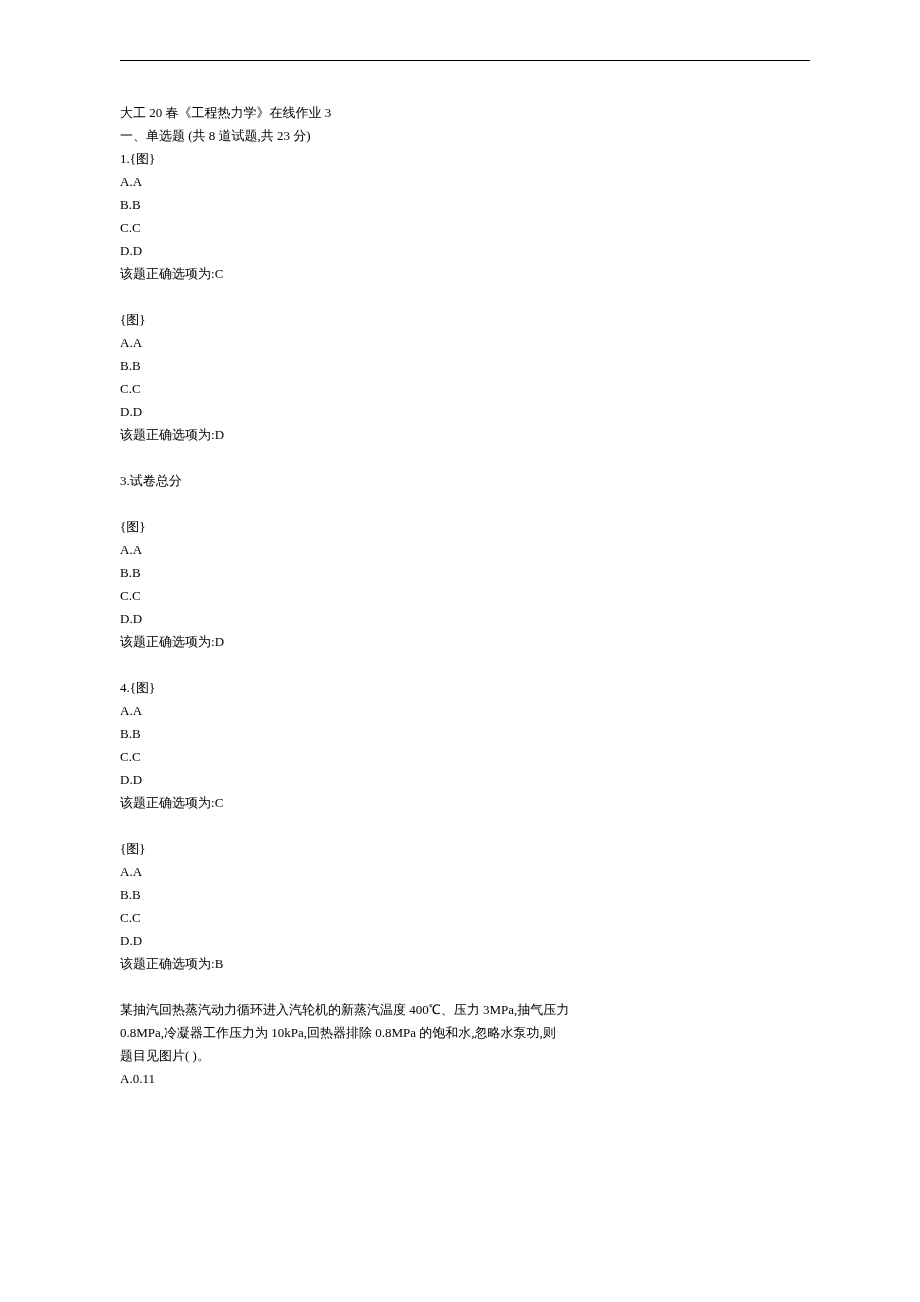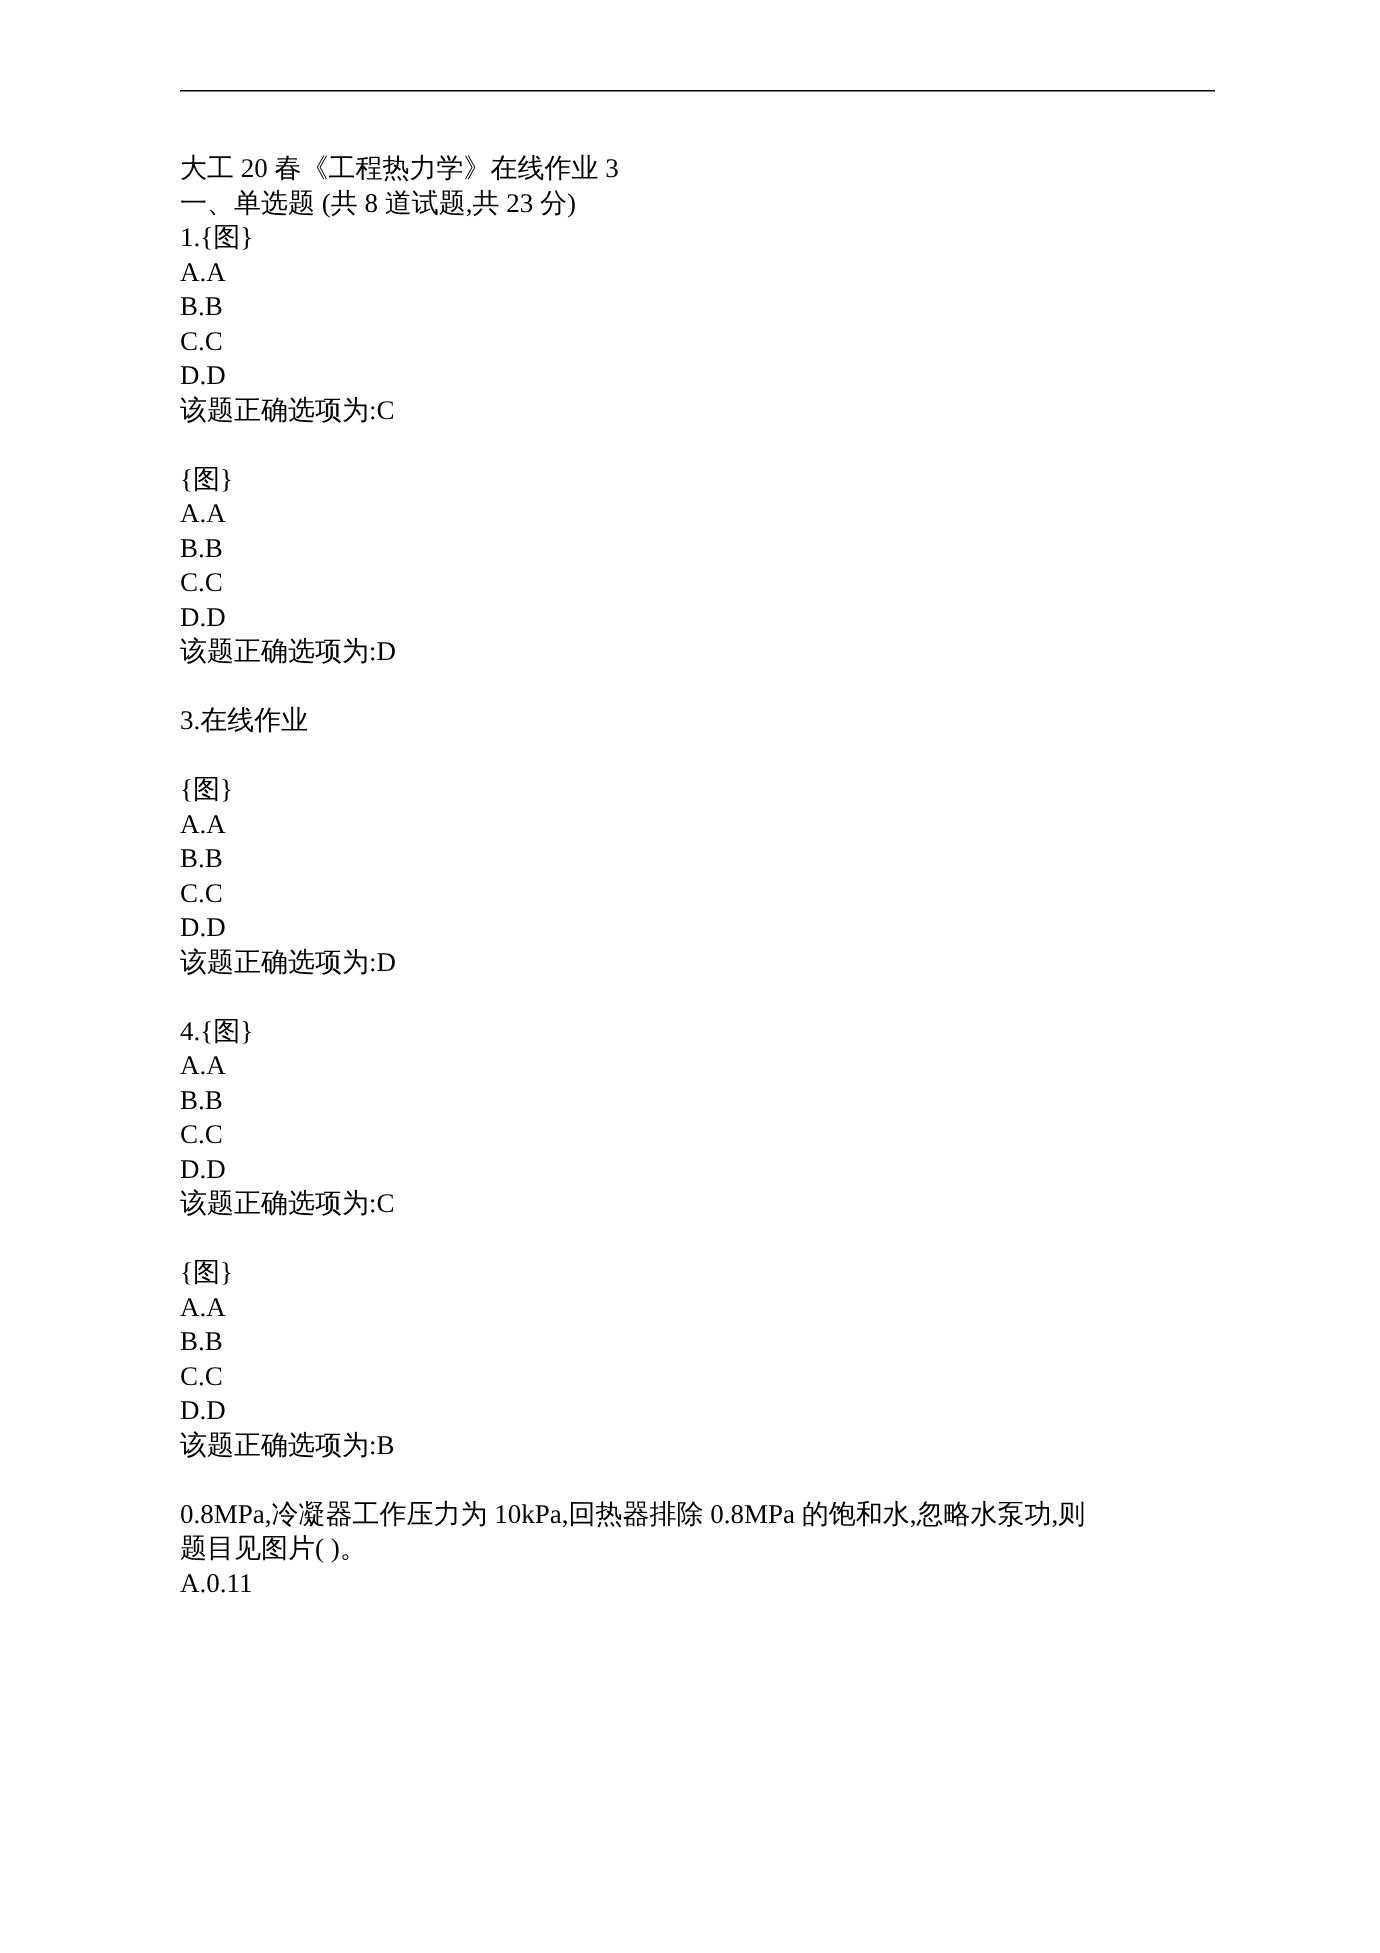--- a/index.html
+++ b/index.html
@@ -17,21 +17,21 @@
     .page {
       padding: 60px 110px 60px 120px;
     }
     .divider {
       border-top: 1px solid #000;
       margin-bottom: 40px;
       margin-left: 0;
       margin-right: 0;
     }
     .line {
-      font-size: 18px;
+      font-size: 13px;
       line-height: 23px;
       color: #000;
       white-space: pre-wrap;
     }
     .blank {
       height: 23px;
     }
   </style>
 </head>
 <body>
@@ -51,21 +51,21 @@
   <div class="blank"></div>
 
   <div class="line"><span>{图}</span></div>
   <div class="line">A.A</div>
   <div class="line">B.B</div>
   <div class="line">C.C</div>
   <div class="line">D.D</div>
   <div class="line"><span>该题正确选项为:</span><span>D</span></div>
   <div class="blank"></div>
 
-  <div class="line"><span>3.</span><span>在线作业</span></div>
+  <div class="line"><span>3.</span><span>试卷总分</span></div>
   <div class="blank"></div>
   <div class="line">{图}</div>
   <div class="line">A.A</div>
   <div class="line">B.B</div>
   <div class="line">C.C</div>
   <div class="line">D.D</div>
   <div class="line"><span>该题正确选项为:</span><span>D</span></div>
   <div class="blank"></div>
 
   <div class="line"><span>4.</span><span>{图}</span></div>
@@ -77,16 +77,17 @@
   <div class="blank"></div>
 
   <div class="line"><span>{图}</span></div>
   <div class="line">A.A</div>
   <div class="line">B.B</div>
   <div class="line">C.C</div>
   <div class="line">D.D</div>
   <div class="line"><span>该题正确选项为:</span><span>B</span></div>
   <div class="blank"></div>
 
+  <div class="line">某抽汽回热蒸汽动力循环进入汽轮机的新蒸汽温度 400℃、压力 3MPa,抽气压力</div>
   <div class="line">0.8MPa,冷凝器工作压力为 10kPa,回热器排除 0.8MPa 的饱和水,忽略水泵功,则</div>
   <div class="line">题目见图片( )。</div>
   <div class="line">A.0.11</div>
 </div>
 
 </body></html>

